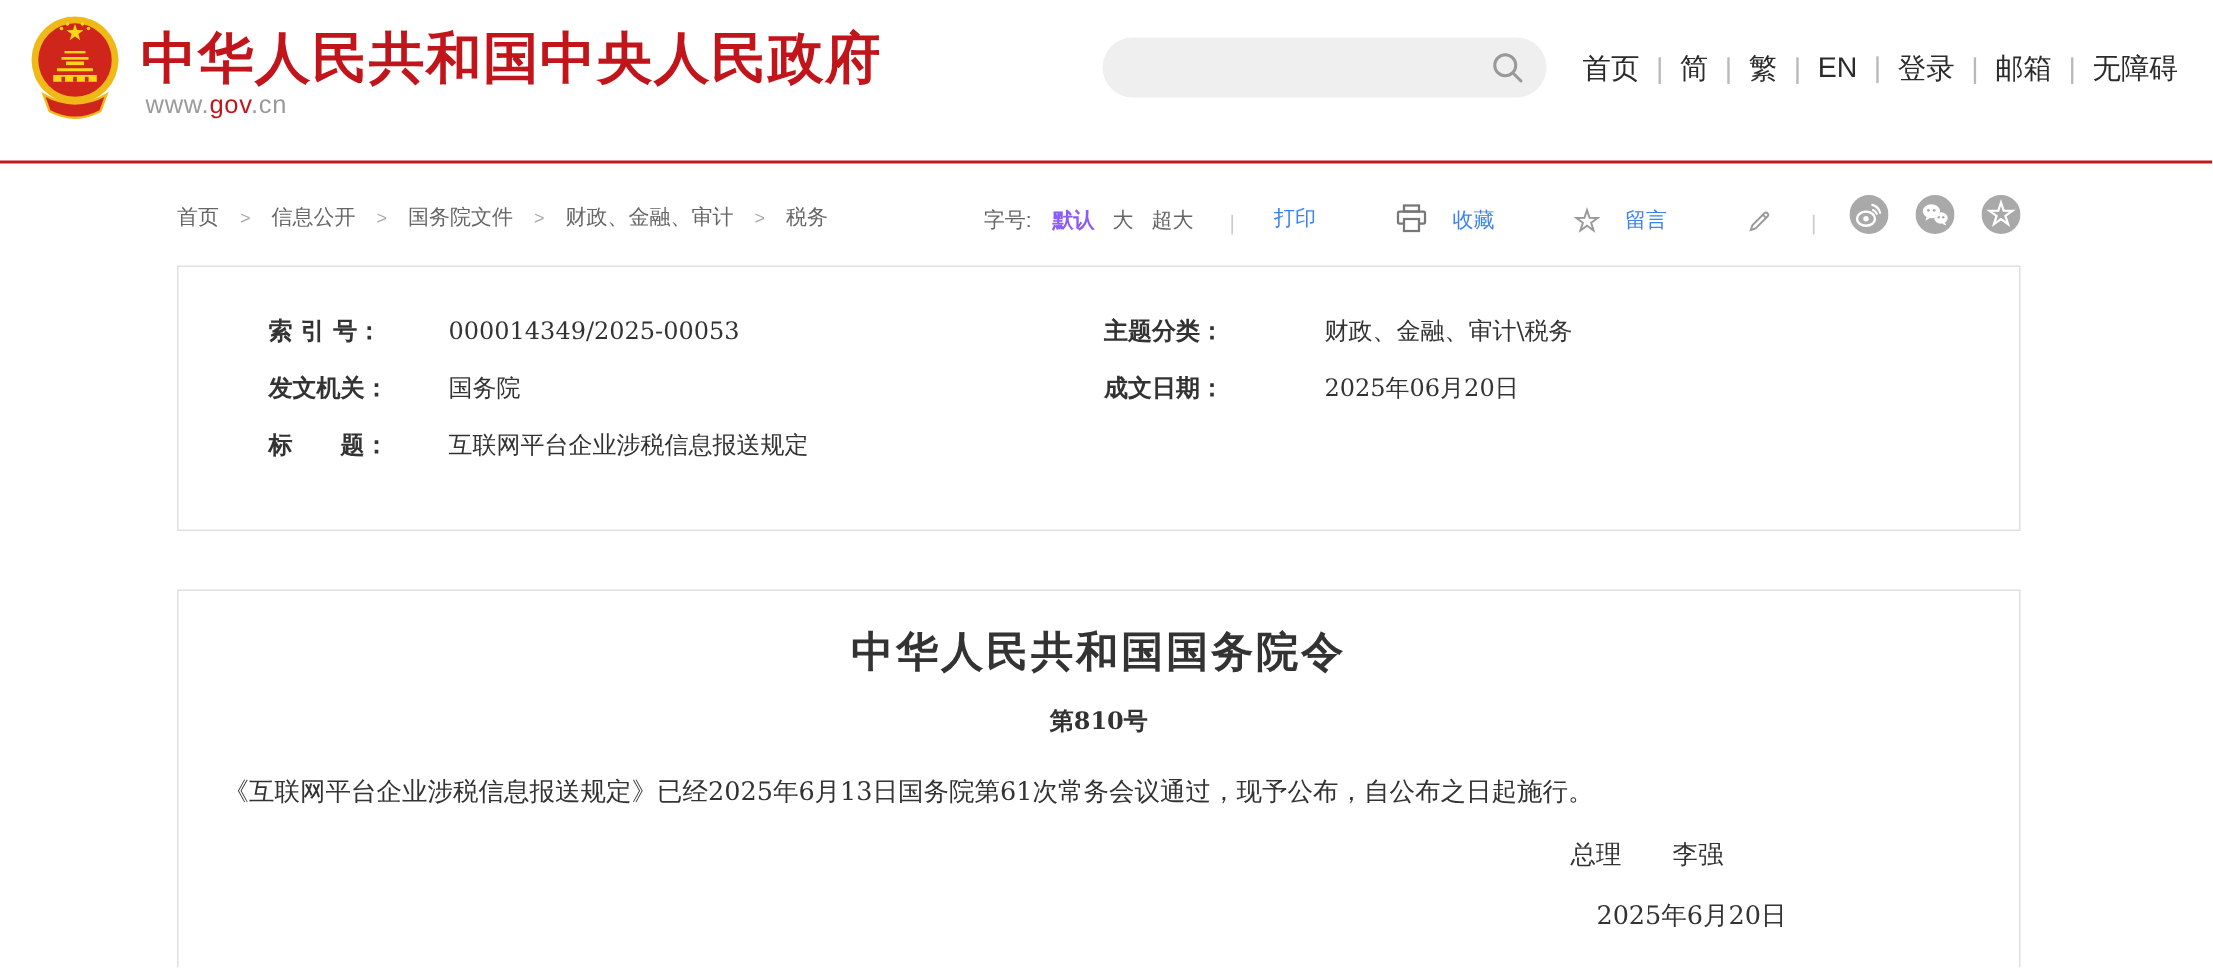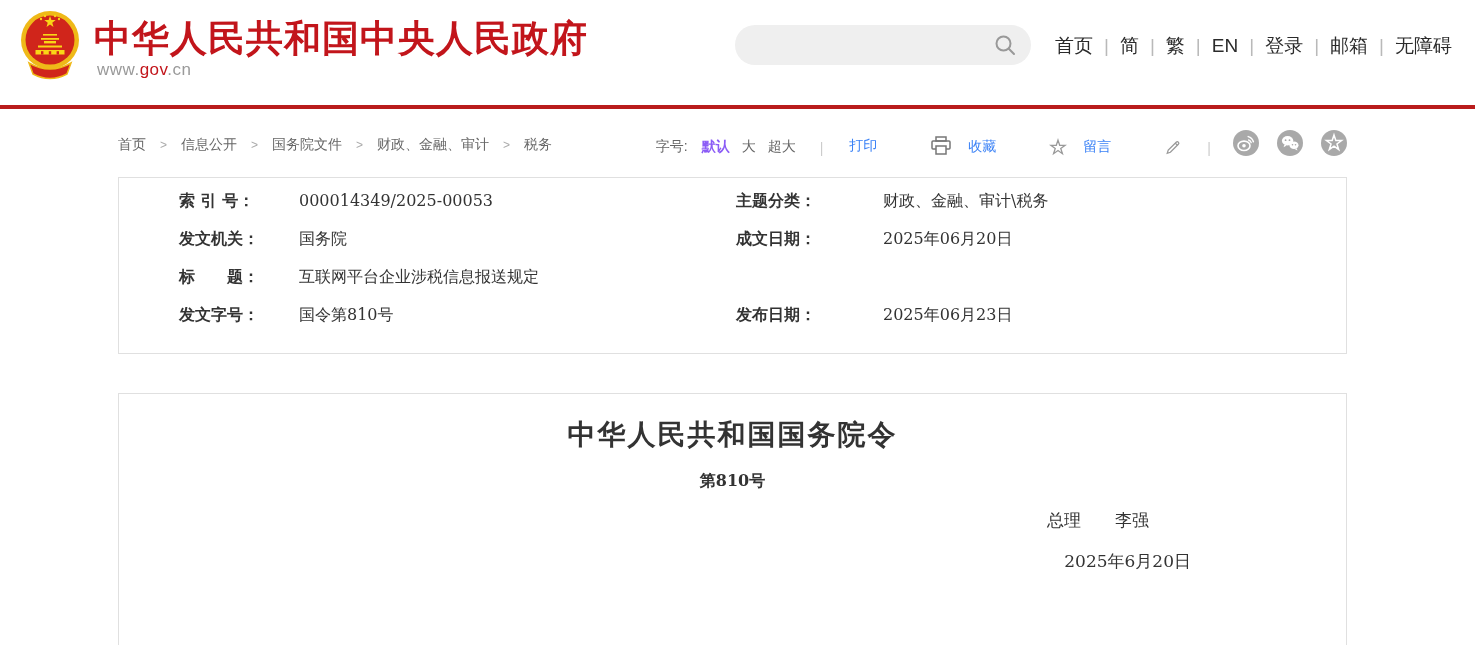--- a/index.html
+++ b/index.html
@@ -3,21 +3,21 @@
 <meta charset="utf-8">
 <style>
   * { margin:0; padding:0; box-sizing:border-box; }
   html,body { background:#fff; }
   .page {
     position:relative; width:1475px; height:645px; overflow:hidden;
     background:#fff; font-family:"Liberation Sans","DejaVu Sans",sans-serif; color:#333;
   }
   
   .header { position:absolute; left:0; top:0; width:100%; height:109px; background:#fff;
-            border-bottom:4px solid #b91c1c; }
+            border-bottom:2px solid #b91c1c; }
   .emblem { position:absolute; left:20px; top:7px; }
   .site-title { position:absolute; left:94px; top:14px; font-size:37px; font-weight:700;
                 color:#c2151b; letter-spacing:1px; white-space:nowrap; }
   .site-url { position:absolute; left:97px; top:60px; font-size:17px; color:#9a9a9a; letter-spacing:.5px; }
   .site-url .hl { color:#c2151b; }
   .search-box { position:absolute; left:735px; top:25px; width:296px; height:40px;
                 background:#efefef; border-radius:20px; display:flex; align-items:center; }
   .search-box input { flex:1; border:none; outline:none; background:transparent;
                       padding:0 8px 0 20px; font-size:15px; color:#333; }
   .search-box .mag { margin-right:14px; display:flex; cursor:pointer; }
@@ -36,21 +36,21 @@
   .toolbar .fz-label { margin-right:8px; }
   .toolbar .fz-opt { margin:0 6px; cursor:pointer; color:#666; }
   .toolbar .fz-opt.active { color:#8b5cf6; font-weight:700; }
   .toolbar .sep { color:#ccc; margin:0 18px; }
   .tool-item { display:flex; align-items:center; margin:0 8px; cursor:pointer; color:#3b82f6;gap:47px; }
   .tool-item svg { margin-left:6px; }
   .social { display:flex; align-items:center; gap:18px; margin-left:4px; }
   .social .s-icon { width:26px; height:26px; cursor:pointer; display:block; }
   
   .meta-box { position:absolute; left:118px; top:177px; width:1229px; height:177px;
-              background:#fff; border:1px solid #e0e0e0; padding-top:13px;
+              background:#fff; border:1px solid #e0e0e0; padding-top:33px;
               font-family:"DejaVu Serif","Liberation Serif",serif; }
   .meta-row { position:relative; height:38px; font-size:16px; color:#333; }
   .meta-row span { position:absolute; white-space:nowrap; }
   .meta-row .l-label { left:60px;  font-weight:700; }
   .meta-row .l-value { left:180px; }
   .meta-row .r-label { left:617px; font-weight:700; }
   .meta-row .r-value { left:764px; }
   
   .doc-box { position:absolute; left:118px; top:393px; width:1229px; height:320px;
              background:#fff; border:1px solid #e0e0e0;
@@ -192,28 +192,23 @@
       <span class="l-value">国务院</span>
       <span class="r-label">成文日期：</span>
       <span class="r-value">2025年06月20日</span>
     </div>
     <div class="meta-row">
       <span class="l-label">标　　题：</span>
       <span class="l-value">互联网平台企业涉税信息报送规定</span>
       <span class="r-label"></span>
       <span class="r-value"></span>
     </div>
-    <div class="meta-row">
-      <span class="l-label">发文字号：</span>
-      <span class="l-value">国令第810号</span>
-      <span class="r-label">发布日期：</span>
-      <span class="r-value">2025年06月23日</span>
-    </div>
   </div>
 
   <div class="doc-box">
     <div class="doc-title">中华人民共和国国务院令</div>
     <div class="doc-number">第810号</div>
+    <div class="doc-body">《互联网平台企业涉税信息报送规定》已经2025年6月13日国务院第61次常务会议通过，现予公布，自公布之日起施行。</div>
     <div class="doc-sign">总理　　李强</div>
     <div class="doc-date">2025年6月20日</div>
   </div>
 
 </div>
 
 </body></html>

